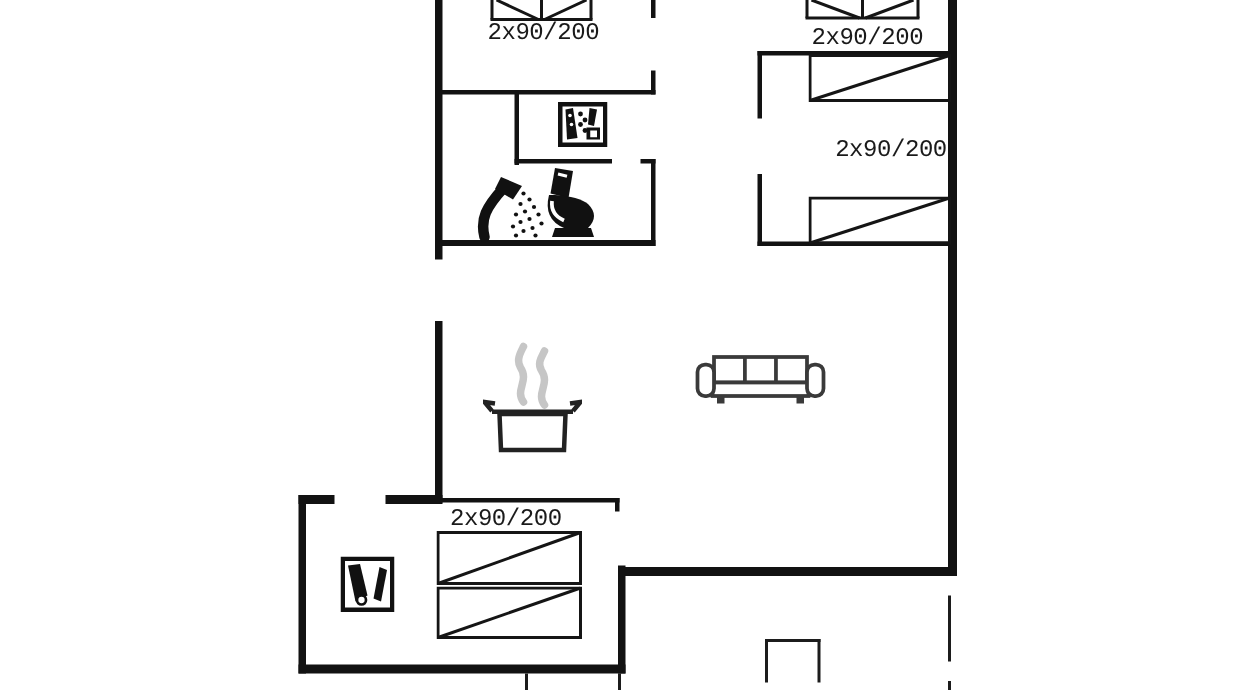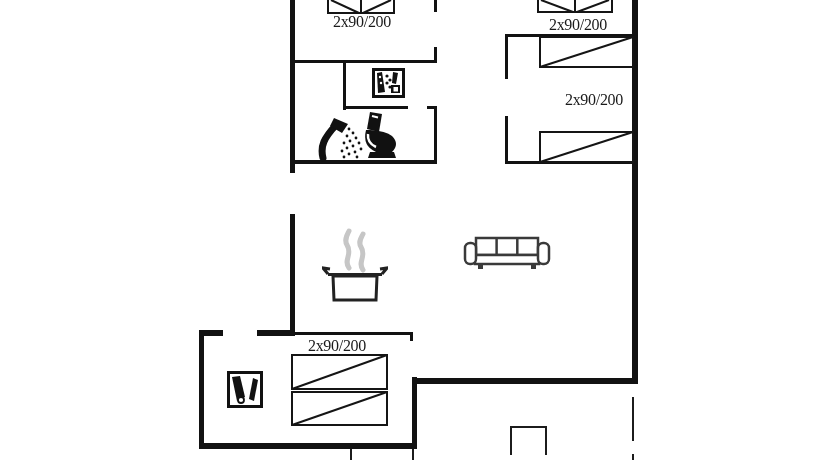--- a/index.html
+++ b/index.html
@@ -1,17 +1,17 @@
 <!DOCTYPE html>
 <html><head>
 <meta charset="utf-8">
 <style>
   html,body{margin:0;padding:0;background:#fff;}
   #plan{position:relative;width:742px;height:460px;background:#fff;overflow:hidden;
-        font-family:Liberation Serif, serif;padding-left:12px;}
+        font-family:Liberation Mono, monospace;padding-left:12px;}
   .wall{position:absolute;background:#121212;}
   .twall{position:absolute;background:#1c1c1c;}
   .icon{position:absolute;}
   .bedlabel{position:absolute;font-size:16px;line-height:16px;color:#1a1a1a;
             text-align:center;letter-spacing:-0.3px;white-space:nowrap;}
 </style>
 </head>
 <body>
 
 <div id="plan">

